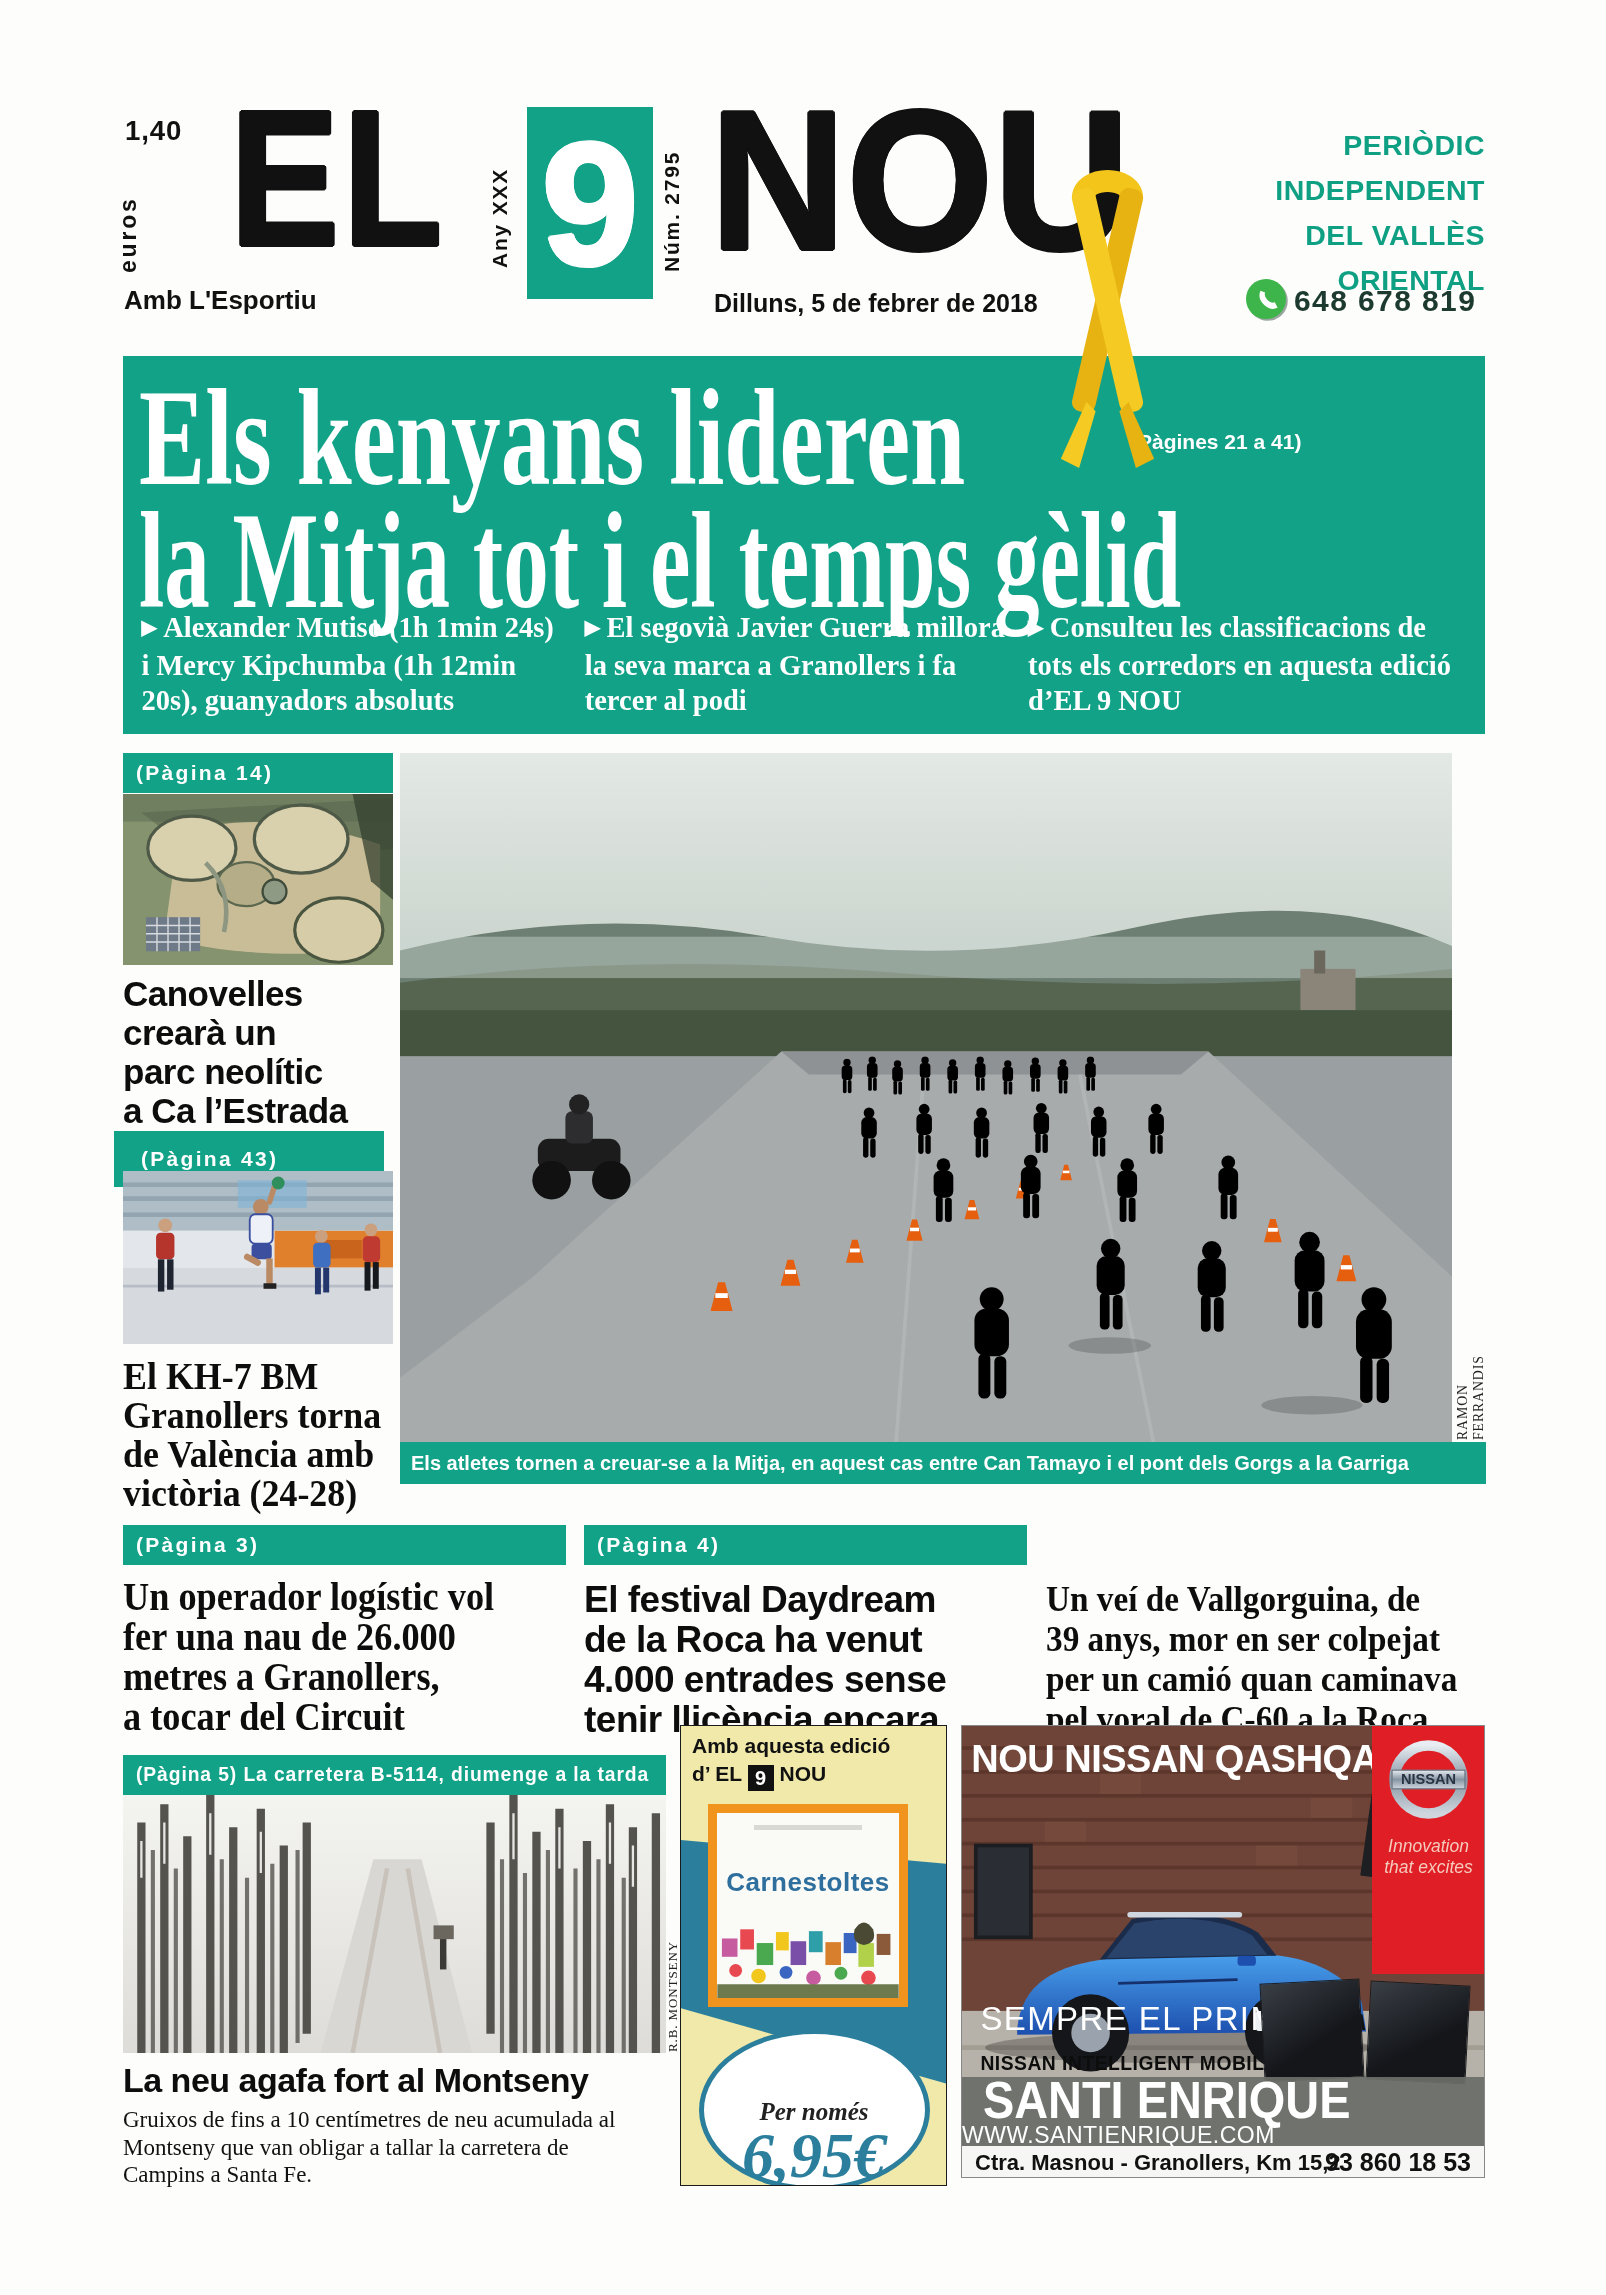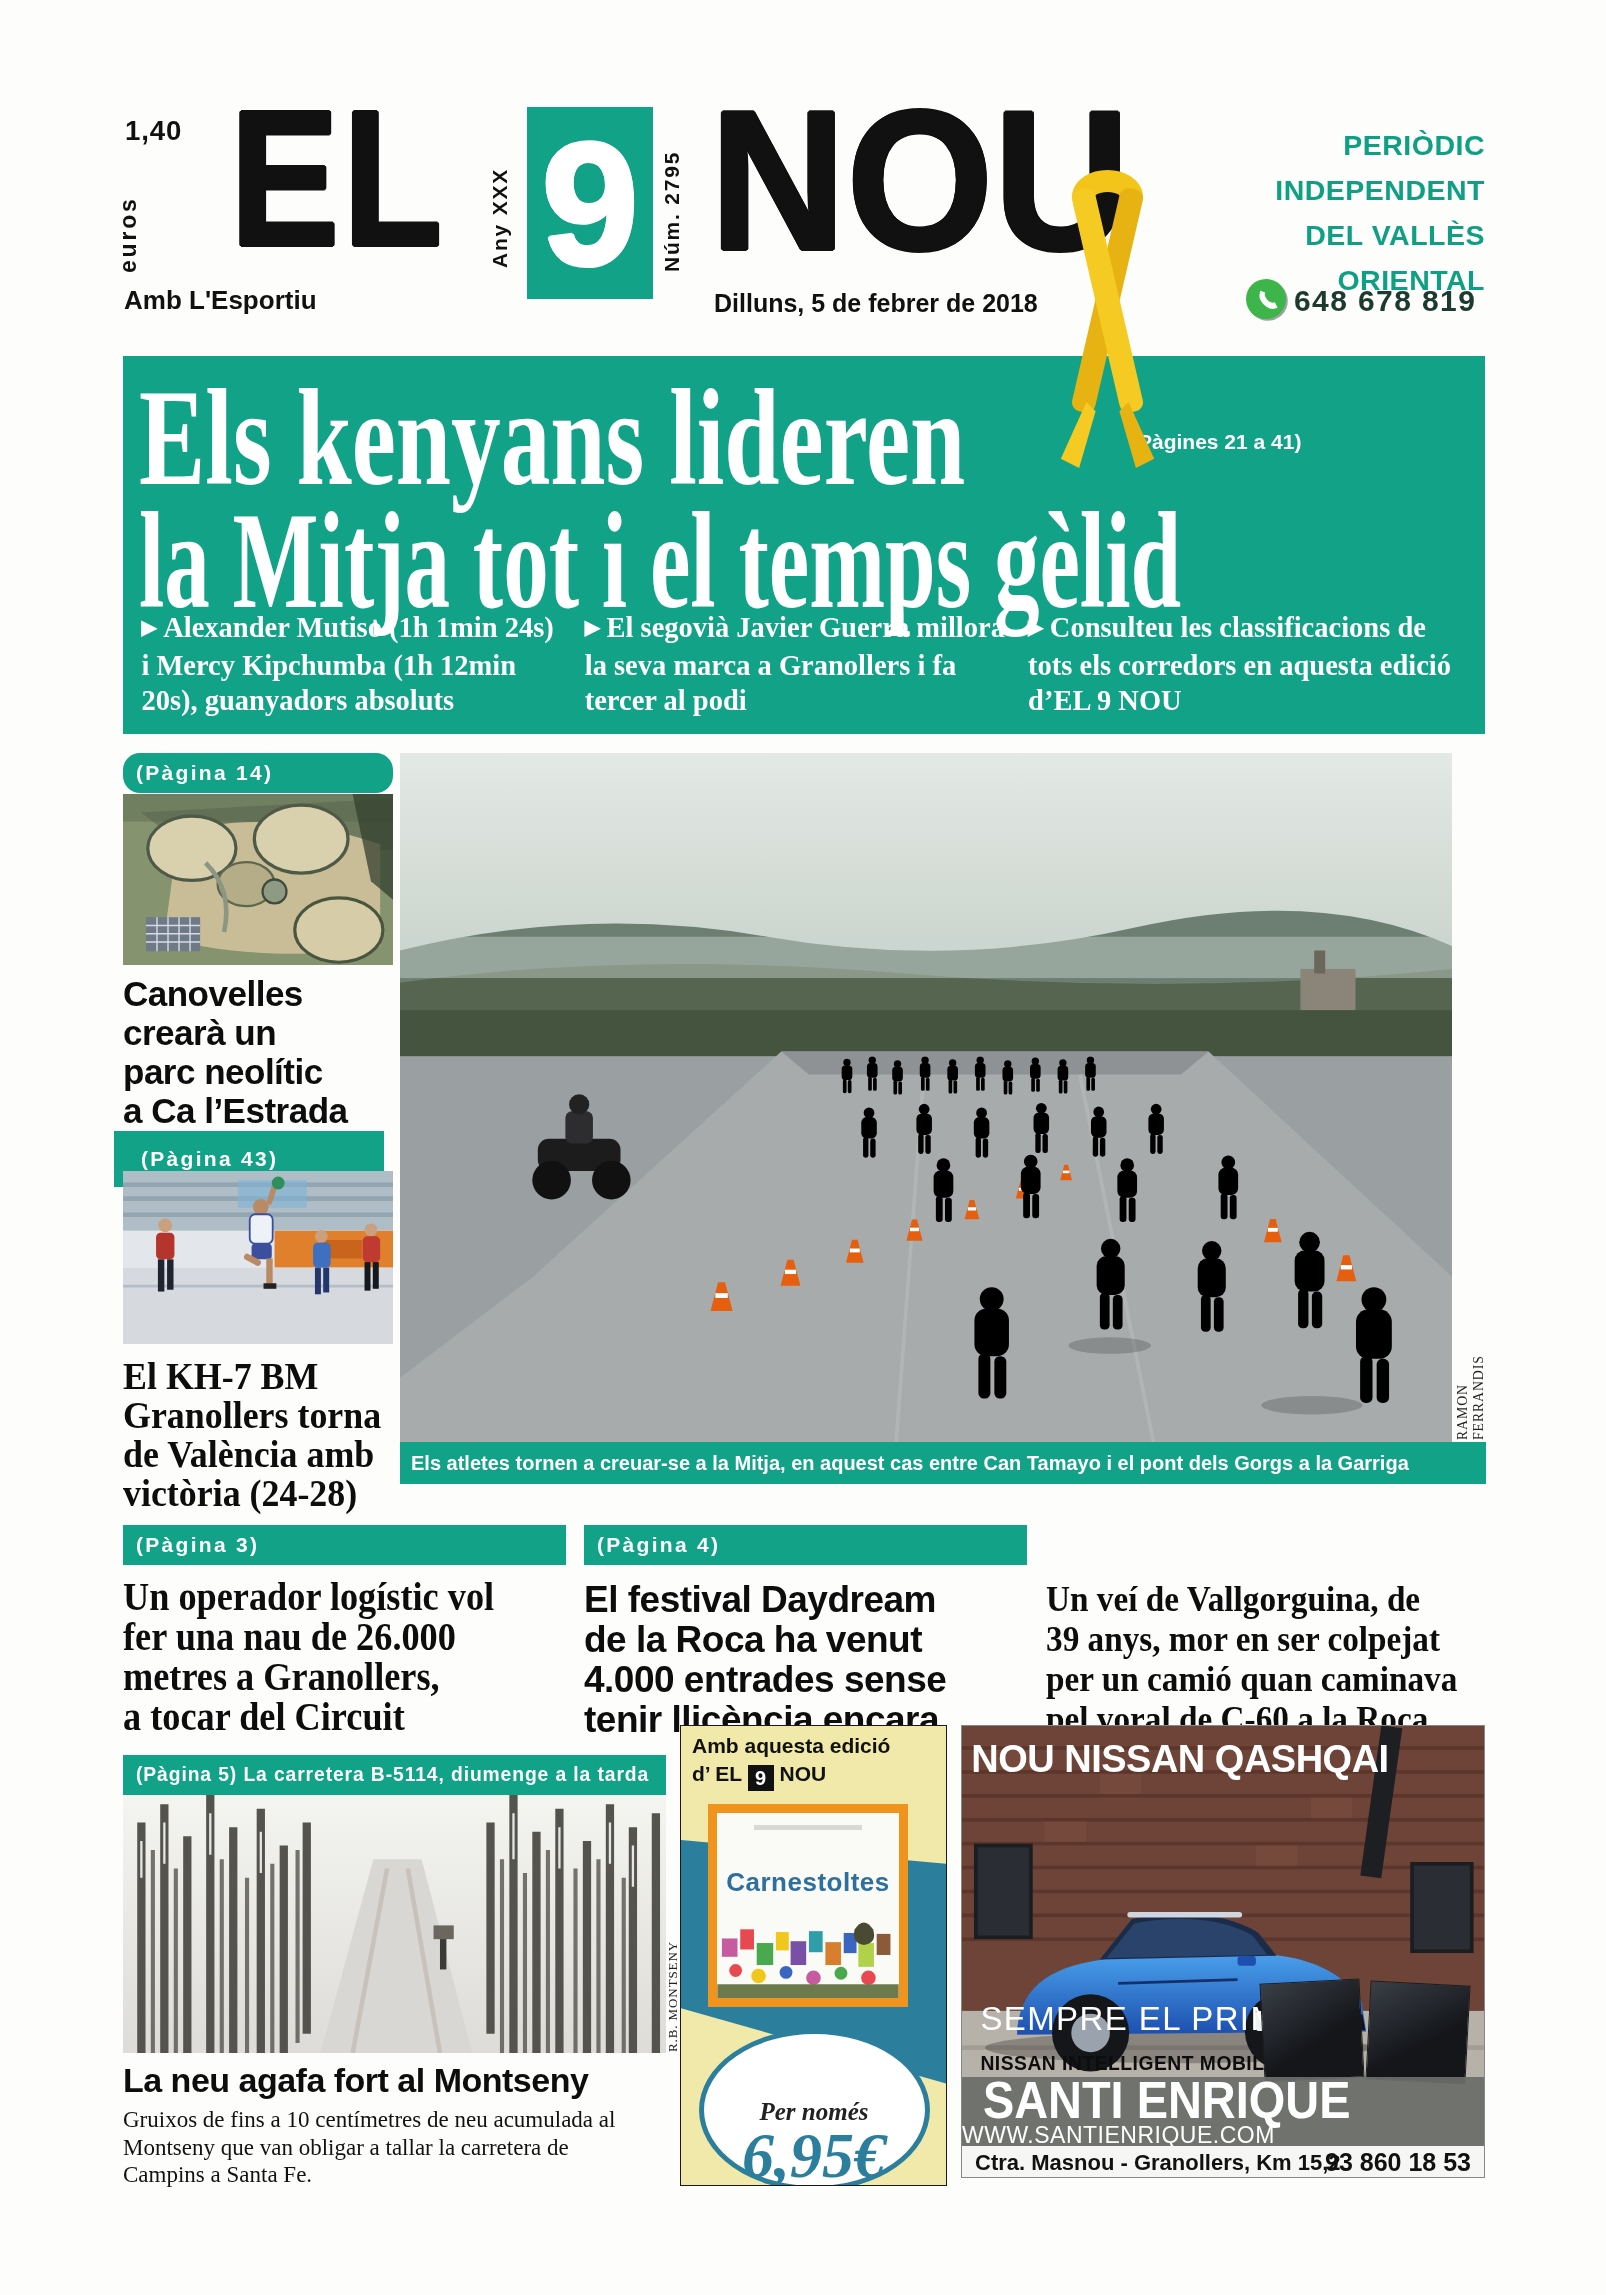--- a/index.html
+++ b/index.html
@@ -110,21 +110,21 @@
     <div class="lead-l1">Els kenyans lideren</div>
     <div class="pages-ref">(Pàgines 21 a 41)</div>
     <div class="lead-l2">la Mitja tot i el temps gèlid</div>
     <div class="bullets">
       <div class="bullet"><span class="tri">▶</span><span>Alexander Mutiso (1h 1min 24s) i Mercy Kipchumba (1h 12min 20s), guanyadors absoluts</span></div>
       <div class="bullet"><span class="tri">▶</span><span>El segovià Javier Guerra millora la seva marca a Granollers i fa tercer al podi</span></div>
       <div class="bullet"><span class="tri">▶</span><span>Consulteu les classificacions de tots els corredors en aquesta edició d’EL 9 NOU</span></div>
     </div>
   </div>
 
-  <div class="abs tag" style="left:123px;top:753px;width:270px;height:40px;border-radius:17px;">(Pàgina 14)</div>
+  <div class="abs tag" style="left:123px;top:753px;width:270px;height:40px;">(Pàgina 14)</div>
   <svg class="abs photo" style="left:123px;top:794px;" width="270" height="171" viewBox="0 0 588 372" preserveAspectRatio="none">
     <rect width="588" height="372" fill="#85936f"></rect>
     <rect x="0" y="0" width="588" height="60" fill="#6f7f60"></rect>
     <path d="M40 40 L588 10 L588 120 L180 150 Z" fill="#55624a" opacity=".5"></path>
     <path d="M120 90 C240 40 420 60 560 110 L560 330 C420 360 200 350 90 310 Z" fill="#c9bd97"></path>
     <ellipse cx="150" cy="118" rx="96" ry="70" fill="#d9d0ae" stroke="#4e5a47" stroke-width="7"></ellipse>
     <ellipse cx="388" cy="98" rx="102" ry="74" fill="#d9d0ae" stroke="#4e5a47" stroke-width="7"></ellipse>
     <ellipse cx="470" cy="296" rx="96" ry="70" fill="#d6cca8" stroke="#49553f" stroke-width="7"></ellipse>
     <ellipse cx="268" cy="196" rx="62" ry="48" fill="#b5ad87" stroke="#5c6750" stroke-width="5"></ellipse>
     <circle cx="330" cy="212" r="26" fill="#8f9a85" stroke="#3e4a3a" stroke-width="5"></circle>
@@ -436,20 +436,31 @@
           <circle cx="700" cy="664" r="42" fill="#9aa3ad"></circle>
         <polygon points="790,560 862,590 868,620 800,606" fill="#f2f6fa"></polygon>
         <path d="M800 610 L872 628 L878 662 L806 652 Z" fill="#101214"></path>
         <rect x="640" y="620" width="140" height="44" rx="6" fill="#eef1f4"></rect>
         <text x="710" y="652" text-anchor="middle" font-size="26" font-weight="bold" fill="#33383d" font-family="Liberation Sans,sans-serif">QASHQAI</text>
         <rect x="600" y="500" width="40" height="22" rx="8" fill="#1d4fae"></rect>
         <path d="M340 560 L600 552" stroke="#16306b" stroke-width="6" fill="none"></path>
       </g>
     </svg>
     <div class="ad-head">NOU NISSAN QASHQAI</div>
+    <div class="ad-banner">
+      <svg width="81" height="81" viewBox="0 0 200 200" style="margin-top:13px;">
+        <circle cx="100" cy="100" r="84" fill="none" stroke="url(#chrome)" stroke-width="26"></circle>
+        <rect x="10" y="77" width="180" height="46" fill="url(#chrome)" stroke="#6b7683" stroke-width="3"></rect>
+        <text x="100" y="112" text-anchor="middle" font-size="36" font-weight="bold" fill="#2a3442" font-family="Liberation Sans,sans-serif">NISSAN</text>
+      </svg>
+      <div class="ad-tag">
+        <div>Innovation</div>
+        <div>that excites</div>
+      </div>
+    </div>
     <div class="slogan">SEMPRE EL PRIMER</div>
     <div class="mobility">NISSAN INTELLIGENT MOBILITY</div>
     <div class="thumb" style="left:300px;top:255px;transform:rotate(-3deg);"></div>
     <div class="thumb" style="left:406px;top:257px;transform:rotate(3deg);"></div>
     <div class="grayband">
       <div class="dealer">SANTI ENRIQUE</div>
       <div class="website">WWW.SANTIENRIQUE.COM</div>
     </div>
     <div class="whitestrip">
       <div class="addr">Ctra. Masnou - Granollers, Km 15,2</div>

